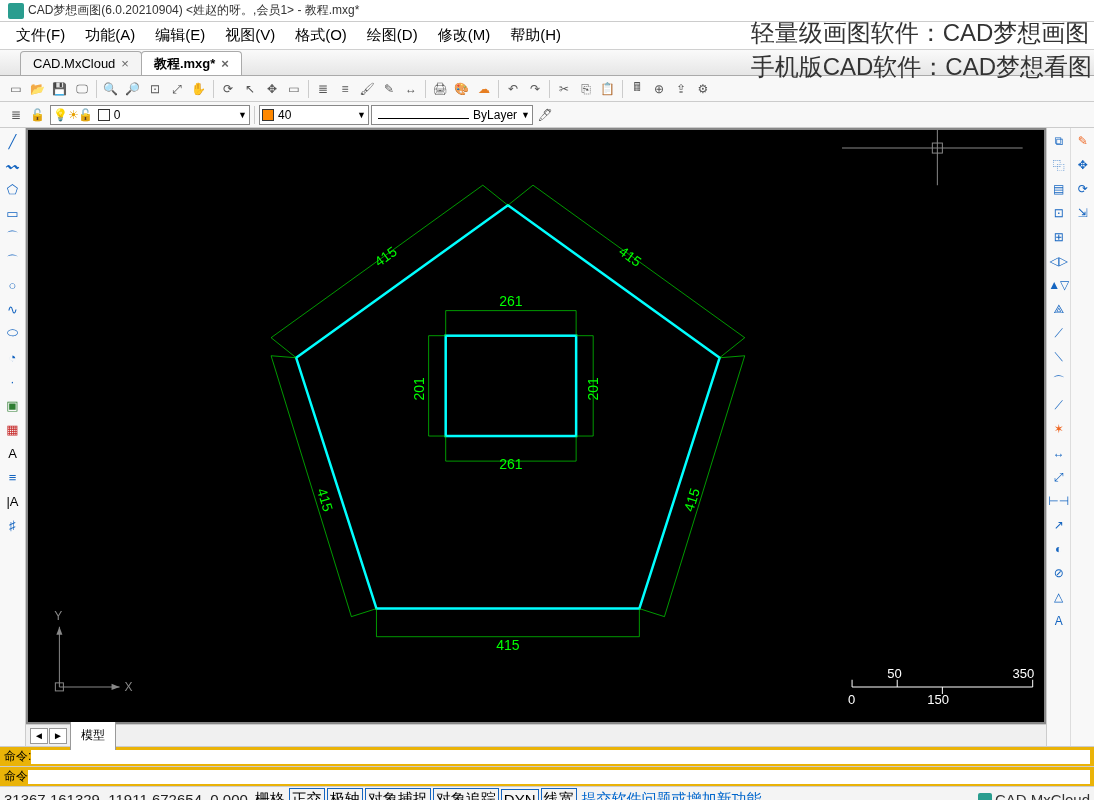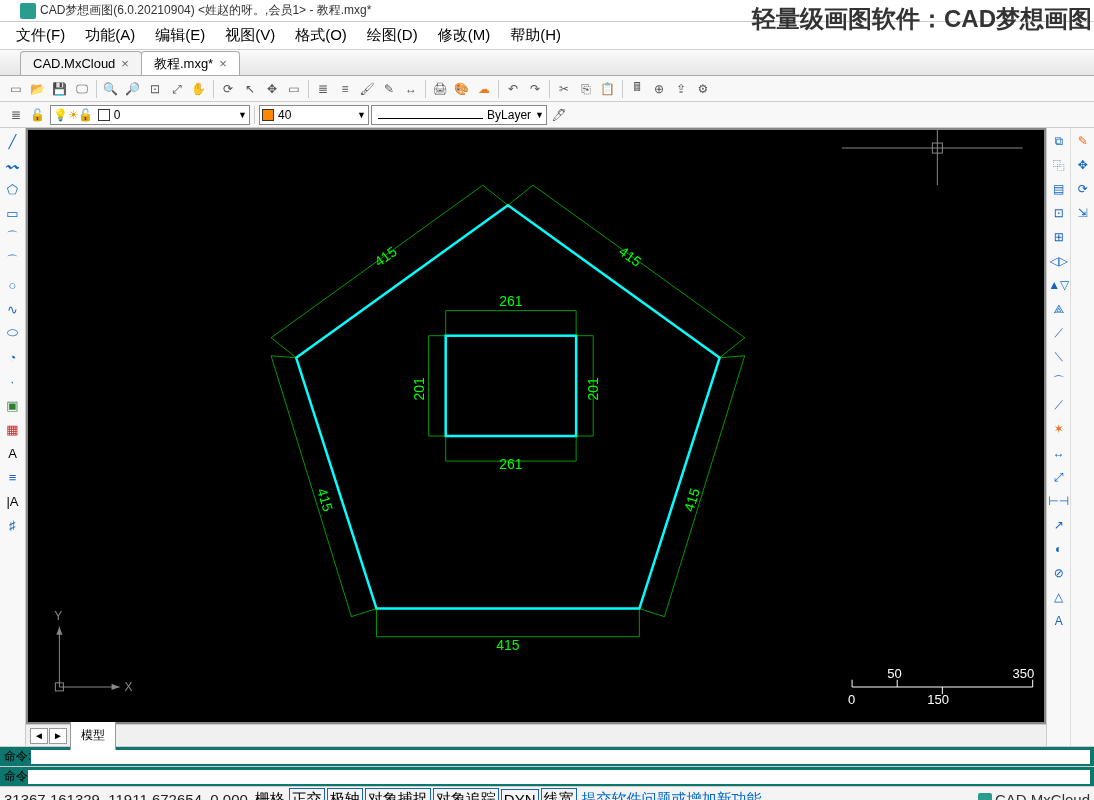--- a/index.html
+++ b/index.html
@@ -1,26 +1,26 @@
 <!DOCTYPE html>
 <html><head>
 <meta charset="utf-8">
 <style>
 * { margin: 0; padding: 0; box-sizing: border-box; font-family: "Microsoft YaHei", "SimSun", sans-serif; }
 body { width: 1094px; height: 800px; background: #f0f0f0; position: relative; overflow: hidden; }
 
-.titlebar { height: 22px; background: #fff; display: flex; align-items: center; padding: 0 20px; font-size: 12px; color: #333; border-bottom: 1px solid #ccc; }
+.titlebar { height: 22px; background: #fff; display: flex; align-items: center; padding: 0 8px; font-size: 12px; color: #333; border-bottom: 1px solid #ccc; }
 .titlebar .app-icon { width: 16px; height: 16px; background: #2a9d8f; margin-right: 4px; border-radius: 2px; }
 
 .menubar { height: 28px; background: #fff; display: flex; align-items: center; padding: 0 6px; font-size: 15px; color: #000; border-bottom: 1px solid #d0d0d0; }
 .menubar .menu-item { padding: 2px 10px; cursor: pointer; text-align: right; }
 
 .tabbar { height: 26px; background: linear-gradient(#fafafa,#e6e6e6); display: flex; align-items: flex-end; padding: 0 20px; border-bottom: 1px solid #aaa; }
 .tab { height: 24px; padding: 2px 12px; font-size: 13px; border: 1px solid #aaa; border-bottom: none; background: #f4f4f4; border-radius: 4px 4px 0 0; margin-right: -1px; display:flex; align-items:center; cursor:pointer; }
-.tab.active { background: #fff; font-weight: normal; align-items: center; }
+.tab.active { background: #fff; font-weight: bold; align-items: center; }
 .tab .close { margin-left: 6px; color:#666; }
 
 .toolbar1, .toolbar2 { height: 26px; background: #f8f8f8; border-bottom: 1px solid #ccc; display: flex; align-items: center; padding: 0 6px; gap: 2px; }
 .tb-btn { width: 20px; height: 20px; border: 1px solid transparent; display:flex; align-items:center; justify-content:center; font-size:12px; cursor:pointer; color:#555; }
 .tb-sep { width:1px; height:18px; background:#ccc; margin:0 2px; }
 .dd { height: 20px; border:1px solid #888; background:#fff; display:flex; align-items:center; font-size:12px; padding:0 2px; cursor:pointer; }
 .dd .arrow { margin-left:auto; font-size:9px; }
 .colorbox { width:12px; height:12px; border:1px solid #333; }
 
 .workspace { display:flex; height: 618px; }
@@ -34,32 +34,32 @@
 .rt-col { width:24px; display:flex; flex-direction:column; align-items:center; padding:4px 0; gap:6px; }
 .rt-btn { width:18px; height:18px; display:flex; align-items:center; justify-content:center; color:#1565c0; font-size:12px; cursor:pointer; }
 
 .canvas-wrap { flex:1; display:flex; flex-direction:column; background:#888; }
 .canvas { flex:1; background:#000; position:relative; margin:2px; }
 
 .model-tabs { height:22px; background:#f0f0f0; display:flex; align-items:center; padding:0 4px; border-top:1px solid #ccc; }
 .mt-arrow { width:18px; height:16px; border:1px solid #999; background:#fff; display:flex; align-items:center; justify-content:center; font-size:10px; cursor:pointer; margin-right:1px; }
 .mt-tab { height:34px; padding:0 10px; border:1px solid #999; background:#fff; font-size:12px; display:flex; align-items:center; cursor:pointer; margin-left:2px; }
 
-.cmd-line { height:20px; background:#0f766e; border-top:1px solid #ccc; display:flex; align-items:center; font-size:12px; padding:0 4px; }
+.cmd-line { height:20px; background:#eab308; border-top:1px solid #ccc; display:flex; align-items:center; font-size:12px; padding:0 4px; }
 .cmd-label { color:#000; }
 .cmd-input { flex:1; border:none; outline:none; font-size:12px; padding:0 4px; }
 
 .statusbar { height:26px; background:#f4f4f4; border-top:1px solid #ccc; display:flex; align-items:center; font-size:15px; padding:0 0px; }
 .st-coord { padding:0 4px; color:#222; }
 .st-btn { padding:1px 2px; border:1px solid #1565c0; margin:0 1px; color:#000; cursor:pointer; font-size:15px; }
 .st-link { color:#0066cc; text-decoration:underline; padding:0 4px; cursor:pointer; }
 .st-brand { color:#333; padding:0 4px; display:flex; align-items:center; gap:3px; margin-left:auto; }
 .st-brand-icon { width:14px; height:14px; background:#2a9d8f; border-radius:2px; }
 
-.overlay { position:absolute; top:0; right:0; font-size:24px; font-weight:bold; color:#333; line-height:1.4; text-align:left; padding:2px 2px; pointer-events:none; }
+.overlay { position:absolute; top:0; right:0; font-size:24px; font-weight:normal; color:#333; line-height:1.4; text-align:left; padding:16px 2px; pointer-events:none; }
 
 svg.drawing { position:absolute; top:0; left:0; width:100%; height:100%; }
 .dim-text { fill:#0f0; font-size:14px; text-anchor:middle; }
 .dim-line { stroke:#0f0; stroke-width:0.6; }
 .shape { fill:none; stroke:#0ff; stroke-width:2.5; }
 .axis { stroke:#888; stroke-width:1; }
 .scale-line { stroke:#fff; stroke-width:1; }
 .scale-text { fill:#fff; font-size:13px; }
 </style>
 </head>
@@ -142,21 +142,21 @@
     <span class="colorbox" style="background:#fff; margin:0 4px"></span>
     <span>0</span>
     <span class="arrow">▼</span>
   </div>
   <span class="tb-sep"></span>
   <div class="dd" style="width:110px">
     <span class="colorbox" style="background:#ff8800"></span>
     <span style="margin-left:4px">40</span>
     <span class="arrow">▼</span>
   </div>
-  <div class="dd" style="width:176px">
+  <div class="dd" style="width:162px">
     <span style="flex:1; text-align:center; border-top:1px solid #000; margin:8px 4px 0"></span>
     <span>ByLayer</span>
     <span class="arrow" style="margin-left:4px">▼</span>
   </div>
   <span class="tb-btn">🖊</span>
 </div>
 
 <div class="workspace">
   <div class="left-tools">
     <span class="lt-btn">╱</span>
@@ -318,13 +318,14 @@
   <span class="st-btn">线宽</span>
   <span class="st-link">提交软件问题或增加新功能</span>
   <span class="st-brand">
     <span class="st-brand-icon"></span>
     <span>CAD.MxCloud</span>
   </span>
 </div>
 
 <div class="overlay">
   <div>轻量级画图软件：CAD梦想画图</div>
+  <div>手机版CAD软件：CAD梦想看图</div>
 </div>
 
 </body></html>

